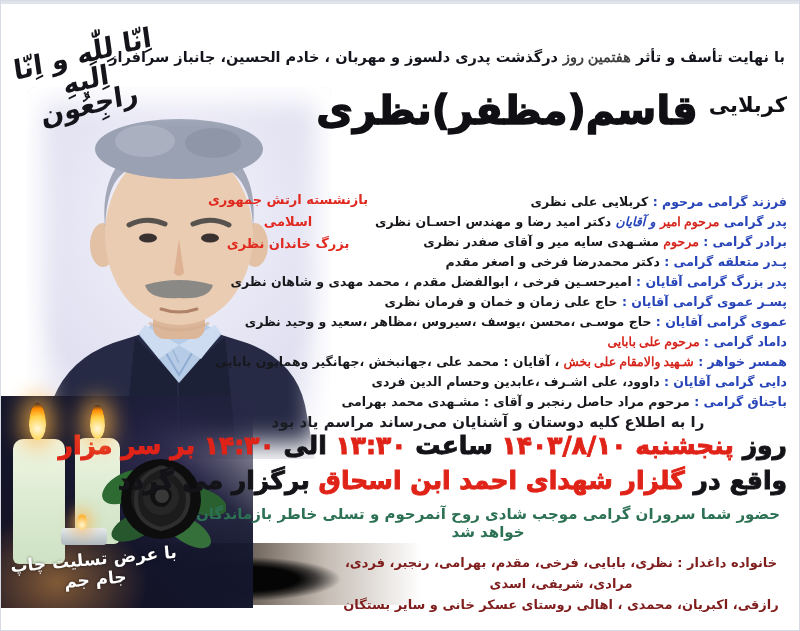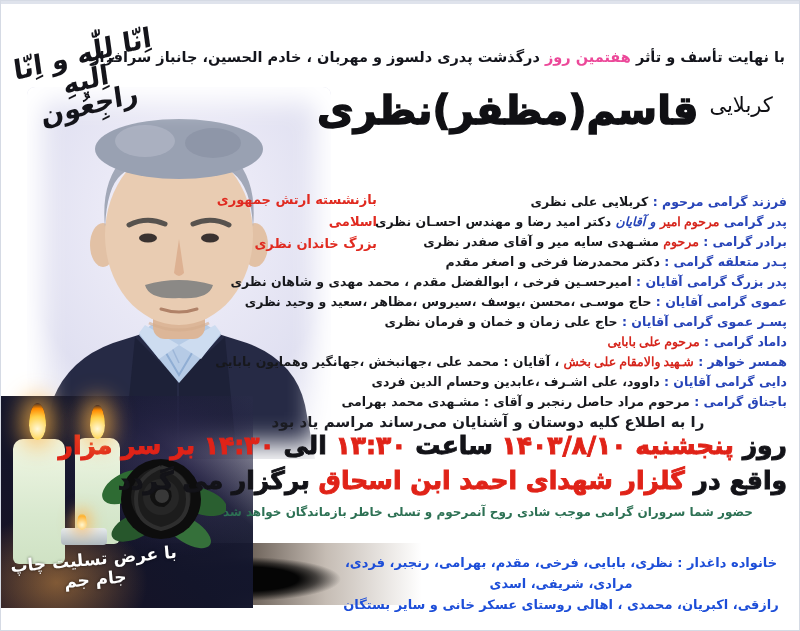--- a/index.html
+++ b/index.html
@@ -12,50 +12,50 @@
   
   #inna{left:10px;top:40px;width:150px;height:120px;z-index:4;direction:rtl;}
   #inna .cal{
     display:block;transform:rotate(-14deg) skewX(-6deg);
     font-size:27px;font-weight:bold;color:#14141a;line-height:0.95;
     text-align:center;letter-spacing:-2px;
   }
   
   #header-line{right:14px;top:48px;width:640px;text-align:right;
     font-size:14.5px;font-weight:bold;color:#14151c;white-space:nowrap;z-index:5;}
-  #header-line .hl-red{color:#ec4899;}
+  #header-line .hl-red{color:#404040;font-family:Liberation Serif, serif;}
   
   #title-block{right:12px;top:86px;width:470px;text-align:left;white-space:nowrap;z-index:6;}
-  #title-block .t-prefix{font-size:21px;font-weight:normal;color:#101014;vertical-align:12px;margin-left:6px;}
+  #title-block .t-prefix{font-size:21px;font-weight:bold;color:#101014;vertical-align:12px;margin-left:6px;}
   #title-block .t-name{font-size:40px;font-weight:bold;color:#101014;-webkit-text-stroke:1.4px #101014;letter-spacing:-1px;}
   
-  #subtitle{left:198px;top:188px;width:178px;text-align:right;z-index:6;
+  #subtitle{left:198px;top:188px;width:178px;text-align:center;z-index:6;
     font-size:13px;font-weight:bold;color:#e02a20;line-height:22px;}
   
   #photo{left:26px;top:86px;width:304px;height:372px;z-index:1;border-radius:8px;overflow:hidden;}
   #photo svg{display:block;}
   #photo .feather{position:absolute;inset:0;box-shadow:inset 0 0 26px 16px #ffffff;border-radius:8px;}
   
   #relatives{right:12px;top:191px;width:452px;z-index:5;
     font-size:12.5px;font-weight:bold;line-height:19px;white-space:nowrap;}
   .rel-label{color:#2744b8;}
   .rel-label2{color:#2744b8;font-style:italic;}
   .rel-red{color:#d6251c;font-family:Liberation Serif, serif;}
   .rel-black{color:#17181c;}
   
   #ceremony{left:188px;right:12px;top:412px;text-align:center;z-index:5;}
   #announce-line{font-size:15px;font-weight:bold;color:#1b1c22;}
   .big-line{font-size:25px;font-weight:bold;-webkit-text-stroke:0.9px currentColor;
     color:#131318;margin-bottom:6px;white-space:nowrap;}
   .big-line .rd{color:#e02318;-webkit-text-stroke:0.9px #e02318;}
   .big-line .bk{color:#131318;text-align:right;}
-  #closing-line{font-size:12px;font-weight:bold;color:#2d7154;margin-top:10px;}
+  #closing-line{font-size:15px;font-weight:bold;color:#2d7154;margin-top:10px;}
   
   #footer{left:300px;right:14px;top:551px;text-align:center;z-index:6;
-    font-size:13px;font-weight:bold;color:#1d4ed8;line-height:21px;margin-left:36px;}
+    font-size:13px;font-weight:bold;color:#7f1d1d;line-height:21px;margin-left:36px;}
   
   #warm-band{left:0;top:542px;width:478px;height:62px;z-index:2;
     background:
       radial-gradient(150px 34px at 30% 55%, rgba(255,205,120,0.85), rgba(255,170,70,0.25) 60%, transparent 75%),
       linear-gradient(to left, rgba(20,16,12,0) 12%, rgba(90,64,40,0.35) 32%, rgba(45,32,22,0.88) 55%, rgba(18,14,10,0.96) 100%);}
   #band-shape{left:150px;top:556px;width:190px;height:44px;border-radius:50%;z-index:2;
     background:radial-gradient(closest-side, #050505 55%, rgba(5,5,5,0.65) 75%, transparent 100%);}
   #candle-scene{left:0;top:395px;width:252px;height:212px;z-index:3;
     background:
       radial-gradient(130px 100px at 22% 88%, rgba(235,160,70,0.5), transparent 70%),
@@ -185,30 +185,30 @@
       <span class="rel-label2"></span>
       <span class="rel-black">دکتر محمدرضا فرخی و اصغر مقدم</span>
     </div>
     <div class="rel-row">
       <span class="rel-label">پدر بزرگ گرامی آقایان :</span>
       <span class="rel-red"></span>
       <span class="rel-label2"></span>
       <span class="rel-black">امیرحسـین فرخی ، ابوالفضل مقدم ، محمد مهدی و شاهان نظری</span>
     </div>
     <div class="rel-row">
+      <span class="rel-label">پسـر عموی گرامی آقایان :</span>
+      <span class="rel-red"></span>
+      <span class="rel-label2"></span>
+      <span class="rel-black">حاج علی زمان و خمان و فرمان نظری</span>
+    </div>
+    <div class="rel-row">
       <span class="rel-label">عموی گرامی آقایان :</span>
       <span class="rel-red"></span>
       <span class="rel-label2"></span>
       <span class="rel-black">حاج موسـی ،محسن ،یوسف ،سیروس ،مظاهر ،سعید و وحید نظری</span>
-    </div>
-    <div class="rel-row">
-      <span class="rel-label">پسـر عموی گرامی آقایان :</span>
-      <span class="rel-red"></span>
-      <span class="rel-label2"></span>
-      <span class="rel-black">حاج علی زمان و خمان و فرمان نظری</span>
     </div>
     <div class="rel-row">
       <span class="rel-label">داماد گرامی :</span>
       <span class="rel-red">مرحوم علی بابایی</span>
       <span class="rel-label2"></span>
       <span class="rel-black"></span>
     </div>
     <div class="rel-row">
       <span class="rel-label">همسر خواهر :</span>
       <span class="rel-red">شـهید والامقام علی بخش</span>

